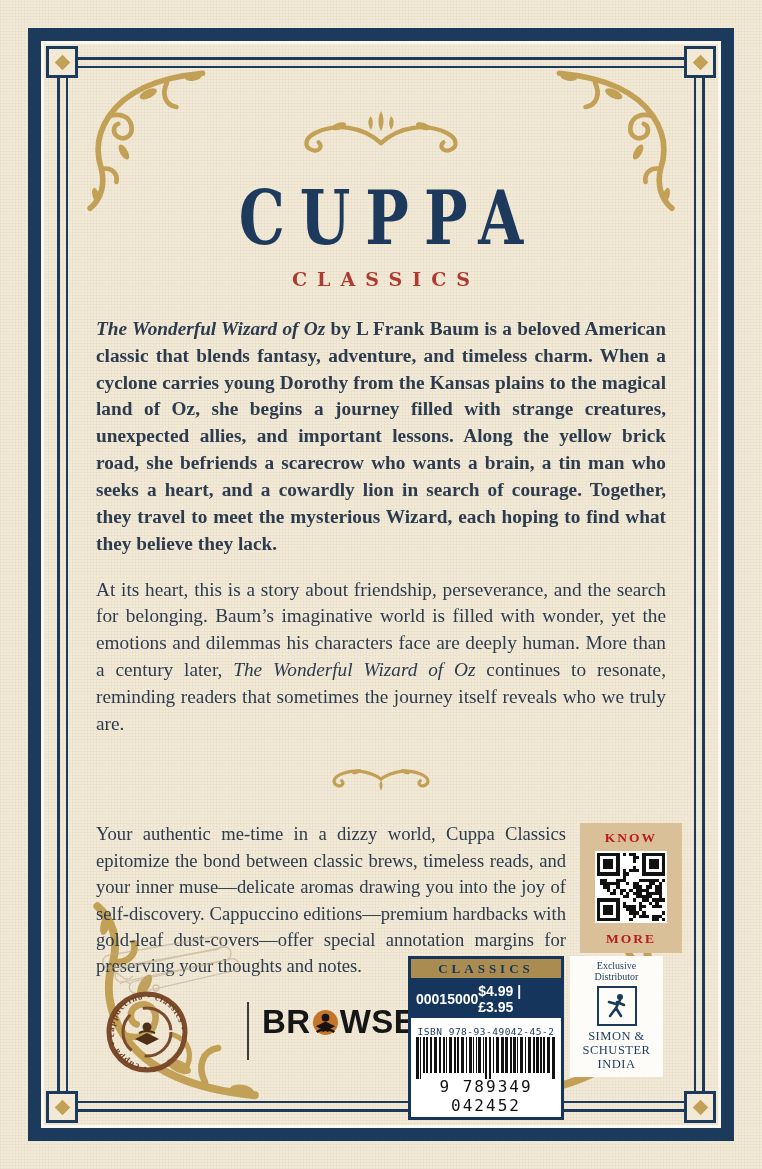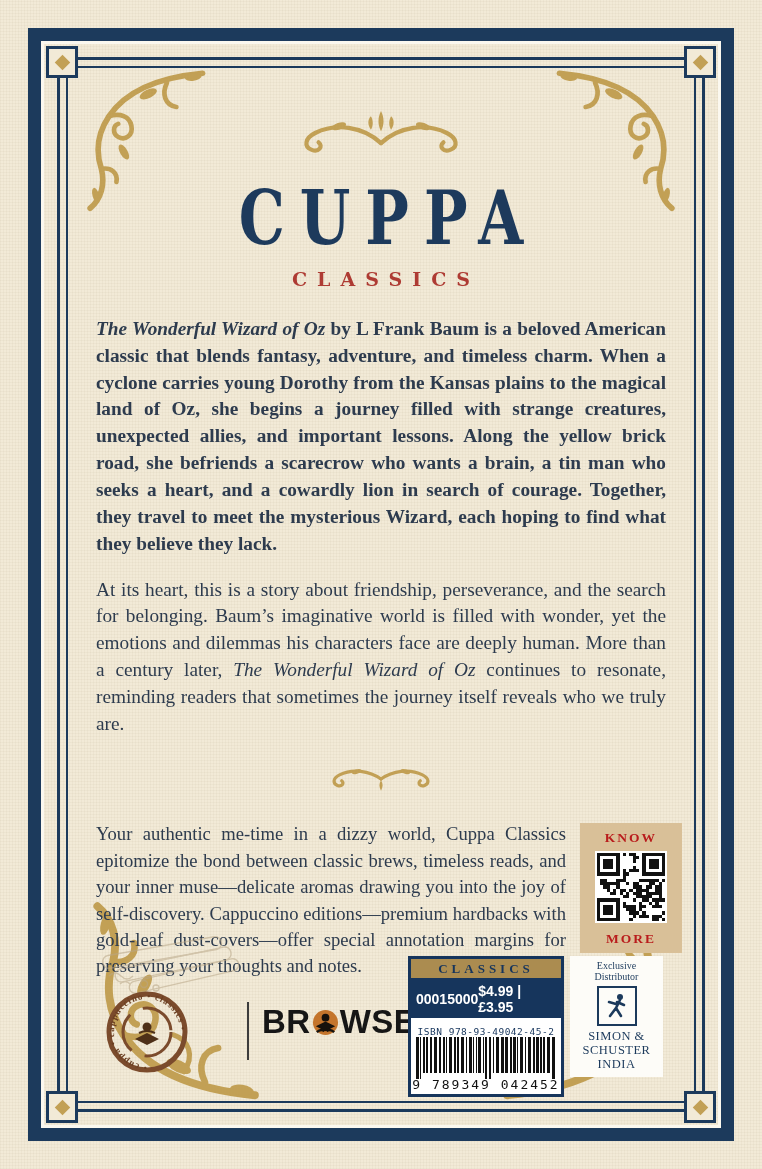--- a/index.html
+++ b/index.html
@@ -66,21 +66,21 @@
   .o-icon{display:inline-block;width:27px;height:27px;margin:0 1px;}
   
   .barcode-block{position:absolute;left:408px;top:956px;width:156px;border:3px solid #16355c;background:#fff;box-sizing:border-box;}
   .band-cat{background:#ab8c50;border-bottom:2px solid #16355c;color:#16355c;
     font-family:"Liberation Serif",serif;font-weight:700;font-size:13px;letter-spacing:4px;
     text-align:center;padding:2px 0 1px;}
   .band-price{background:#16355c;color:#fff;display:flex;justify-content:space-between;align-items:center;
     font-family:"Liberation Sans",sans-serif;font-weight:700;font-size:14px;padding:3px 5px;}
   .isbn-line{font-family:"DejaVu Sans Mono",monospace;font-size:9.5px;letter-spacing:0.5px;color:#16355c;text-align:center;margin-top:8px;}
   .bars{display:block;margin:0 auto;}
-  .digits-line{font-family:"DejaVu Sans Mono",monospace;font-size:13px;letter-spacing:2px;color:#111;text-align:center;margin:-2px 0 2px;}
+  .digits-line{font-family:"DejaVu Sans Mono",monospace;font-size:16px;letter-spacing:2px;color:#111;text-align:center;margin:-2px 0 2px;}
   
   .distributor{position:absolute;left:570px;top:956px;width:93px;background:#fdfcf8;text-align:center;
     color:#1c3a5c;padding:4px 2px 6px;box-sizing:border-box;}
   .dist-label{font-family:Liberation Serif, serif;font-size:10px;line-height:1.12;}
   .sns-logo{width:36px;height:36px;border:2px solid #1c3a5c;margin:4px auto 3px;display:flex;align-items:center;justify-content:center;}
   .dist-name{font-family:"Liberation Serif",serif;font-weight:400;font-size:12.5px;line-height:1.12;letter-spacing:0.5px;}
 </style>
 </head>
 <body>
 

